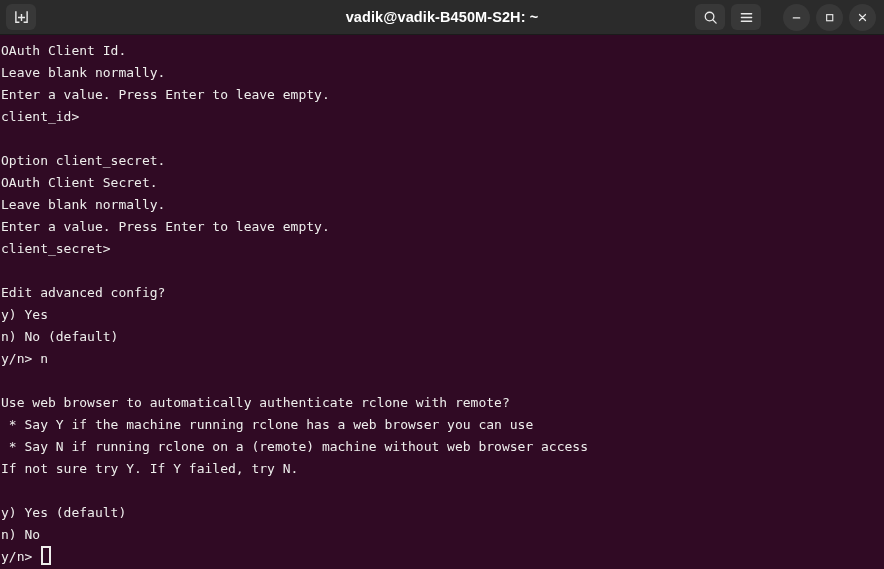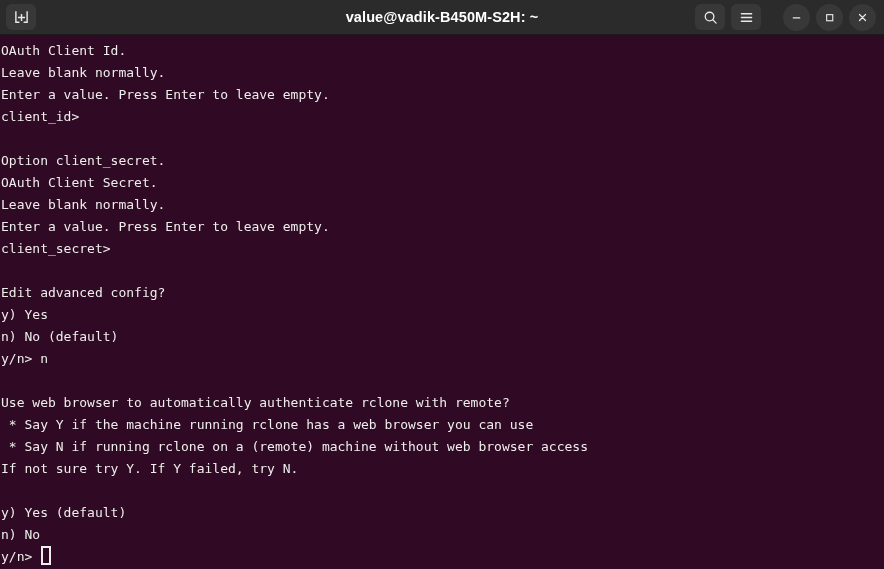--- a/index.html
+++ b/index.html
@@ -125,21 +125,21 @@
 
     <div class="tb-left">
       <div class="sq-btn">
         <svg width="15" height="15" viewBox="0 0 16 16" aria-hidden="true">
           <path d="M2 2 L2 13 L5 13 M14 2 L14 13 L11 13" stroke="#e8e8e8" stroke-width="1.5" fill="none" stroke-linecap="square"></path>
           <path d="M8 5 L8 11 M5 8 L11 8" stroke="#e8e8e8" stroke-width="1.5" fill="none" stroke-linecap="square"></path>
         </svg>
       </div>
     </div>
 
-    <div id="title-text">value@vadik-B450M-S2H: ~</div>
+    <div id="title-text">vadik@vadik-B450M-S2H: ~</div>
 
     <div class="tb-right">
 
       <div class="sq-btn">
         <svg width="15" height="15" viewBox="0 0 16 16" aria-hidden="true">
           <circle cx="7" cy="7" r="4.6" stroke="#e8e8e8" stroke-width="1.4" fill="none"></circle>
           <path d="M10.4 10.4 L14 14" stroke="#e8e8e8" stroke-width="1.4" stroke-linecap="round"></path>
         </svg>
       </div>
 

